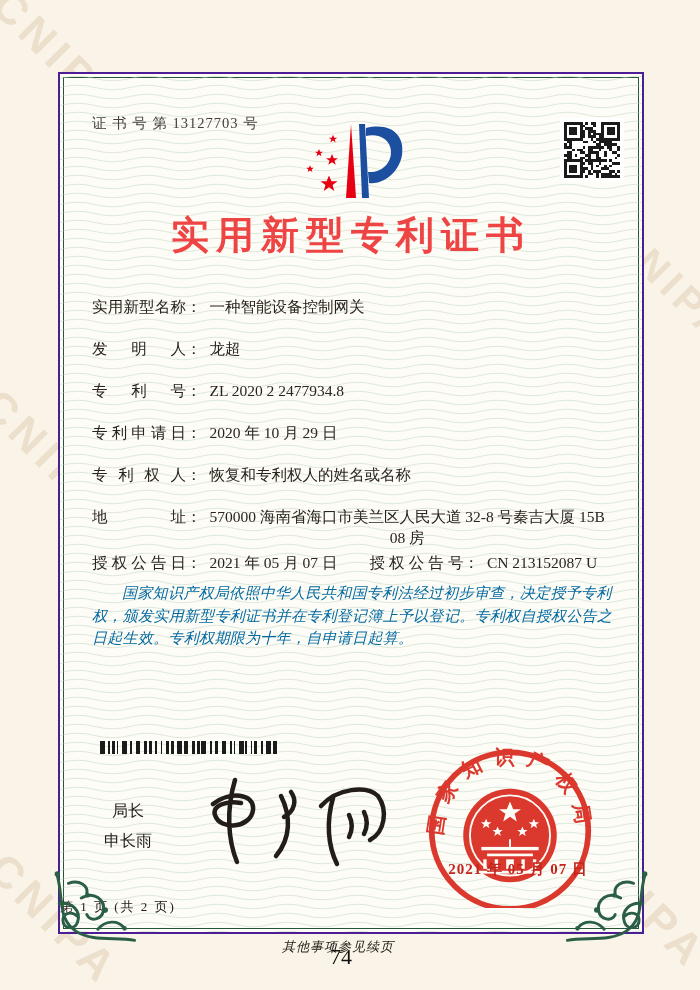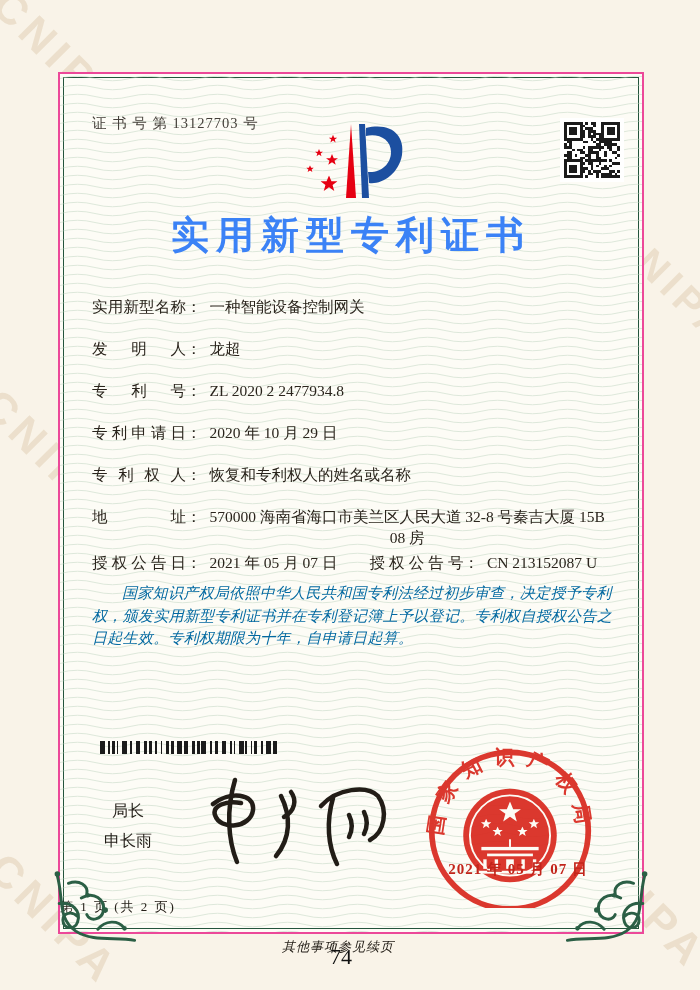--- a/index.html
+++ b/index.html
@@ -6,37 +6,37 @@
     font-family:"Liberation Serif","DejaVu Serif",serif;}
   body{position:relative;background:#f9f3e8;color:#2a241c;}
 
   
   .wm{position:absolute;transform:rotate(45deg);font-family:"Liberation Sans","DejaVu Sans",sans-serif;
       font-weight:bold;letter-spacing:6px;color:rgba(206,178,140,.30);pointer-events:none;}
   .wm.pink{color:rgba(224,148,148,.16);}
 
   
   .panel{position:absolute;left:58px;top:72px;width:582px;height:858px;
-         border:2px solid #ec4899;background:#fdfcf6;}
+         border:2px solid #4c1d95;background:#fdfcf6;}
   .panel-inner{position:absolute;inset:3px;border:1px solid #24543c;}
   .waves{position:absolute;inset:0;z-index:0;}
   .flourish{position:absolute;width:92px;height:92px;z-index:3;}
   .flourish.bl{left:-10px;bottom:-12px;}
   .flourish.br{right:-10px;bottom:-12px;transform:scaleX(-1);}
 
   .content{position:absolute;inset:0;z-index:2;}
 
   .cert-no{position:absolute;left:32px;top:40px;font-size:14.5px;letter-spacing:1px;color:#45403a;}
 
   .logo{position:absolute;left:242px;top:48px;width:106px;height:80px;}
   .qr{position:absolute;left:500px;top:44px;width:64px;height:64px;background:#fff;padding:4px;box-sizing:border-box;}
   .qr svg{width:100%;height:100%;fill:#1b1b1b;}
 
   .title{position:absolute;left:0;top:136px;width:100%;text-align:center;
-         font-size:38px;font-weight:bold;letter-spacing:7px;color:#3b82f6;}
+         font-size:38px;font-weight:bold;letter-spacing:7px;color:#ef4444;}
 
   .fields{position:absolute;left:32px;top:222px;right:24px;font-size:15.5px;}
   .frow{display:flex;align-items:flex-start;line-height:21px;margin-bottom:21px;}
   .flabel{display:inline-block;width:94px;text-align:justify;text-align-last:justify;flex:none;}
   .fcolon{flex:none;margin-right:8px;}
   .fvalue{white-space:pre-line;text-align:center;}
   .frow.addr{margin-bottom:4px;}
   .grant2{margin-left:32px;display:flex;}
 
   .paras{position:absolute;left:32px;top:508px;right:26px;font-size:15px;line-height:22.5px;

